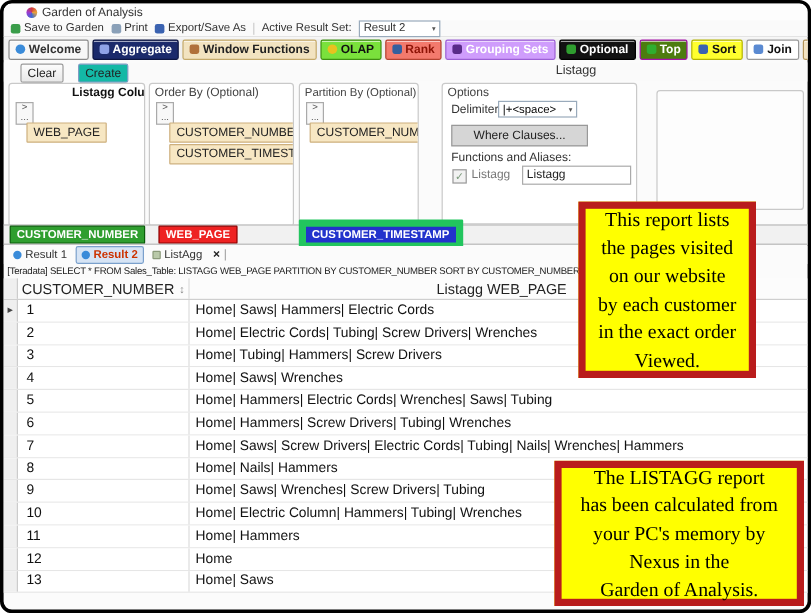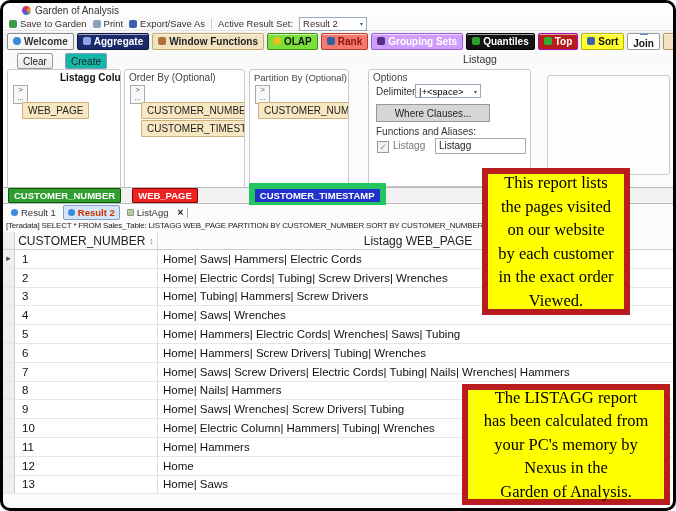--- a/index.html
+++ b/index.html
@@ -22,23 +22,23 @@
   #navrow{left:0;top:29px;width:100%;height:18px;background:#f0f0f0;display:flex;align-items:center;gap:3px;padding-left:4px;box-sizing:border-box;}
   .nbtn{display:inline-flex;align-items:center;gap:3px;height:15px;padding:0 5px;border:1px solid #8a8a8a;border-radius:2px;font-size:10px;font-weight:600;box-shadow:0 1px 0 rgba(255,255,255,.6) inset;white-space:nowrap;}
   .bicon{width:8px;height:8px;border-radius:2px;display:inline-block;}
   .b-welcome{background:#f7f7f7;color:#333;justify-content:flex-end;} .b-welcome .bicon{background:#3a8bd9;border-radius:50%;}
   .b-aggregate{background:#1b2a6b;color:#fff;border-color:#0d1540;} .b-aggregate .bicon{background:#8fa3e8;}
   .b-window{background:#f2e3c0;color:#222;border-color:#c4a96a;} .b-window .bicon{background:#b0703a;}
   .b-olap{background:#7ae13c;color:#111;border-color:#3f8f12;} .b-olap .bicon{background:#e8c21f;border-radius:50%;}
   .b-rank{background:#f37a6d;color:#8e1407;border-color:#b3402f;} .b-rank .bicon{background:#355f9e;}
   .b-grouping{background:#cf9dfc;color:#fff;border-color:#9b5fd4;} .b-grouping .bicon{background:#5a2b8a;}
   .b-quantiles{background:#121212;color:#fff;border-color:#000;} .b-quantiles .bicon{background:#2f9e2f;}
-  .b-top{background:#b91c1c;color:#fff;border-color:#a511ab;} .b-top .bicon{background:#2fae2f;}
+  .b-top{background:#4d7c0f;color:#fff;border-color:#a511ab;} .b-top .bicon{background:#2fae2f;}
   .b-sort{background:#ffff2e;color:#111;border-color:#b3b300;} .b-sort .bicon{background:#3a62b0;}
-  .b-join{background:#ffffff;color:#111;border-color:#999;flex-direction:column;} .b-join .bicon{background:#5a8ad2;}
+  .b-join{background:#ffffff;color:#111;border-color:#999;} .b-join .bicon{background:#5a8ad2;}
   .b-listagg{background:#f3e3c2;color:#444;border-color:#b3945a;}
   
   #subrow{left:0;top:49px;width:100%;height:16px;background:#fafafa;}
   .sbtn{position:absolute;top:1px;height:14px;display:inline-flex;align-items:center;justify-content:center;font-size:10px;border:1px solid #9a9a9a;border-radius:2px;padding:0 5px;background:linear-gradient(#fcfcfc,#e8e8e8);color:#222;}
   #btn-create{left:62px;background:#14b8a6;border-color:#7f9dc4;}
   #btn-clear{left:14px;}
   #panel-caption{position:absolute;left:477px;top:1px;font-size:10.5px;color:#333;transform:translateX(-50%);}
   
   .gbox{position:absolute;background:#fff;border:1px solid #c9c9c9;border-radius:3px;box-sizing:border-box;overflow:hidden;}
   #box-col{left:4px;top:66px;width:114px;height:120px;}
@@ -138,21 +138,21 @@
     <span class="nbtn b-rank">
         <span class="bicon"></span>
         <span>Rank</span>
       </span>
     <span class="nbtn b-grouping">
         <span class="bicon"></span>
         <span>Grouping Sets</span>
       </span>
     <span class="nbtn b-quantiles">
         <span class="bicon"></span>
-        <span>Quantiles</span>
+        <span>Optional</span>
       </span>
     <span class="nbtn b-top">
         <span class="bicon"></span>
         <span>Top</span>
       </span>
     <span class="nbtn b-sort">
         <span class="bicon"></span>
         <span>Sort</span>
       </span>
     <span class="nbtn b-join">

